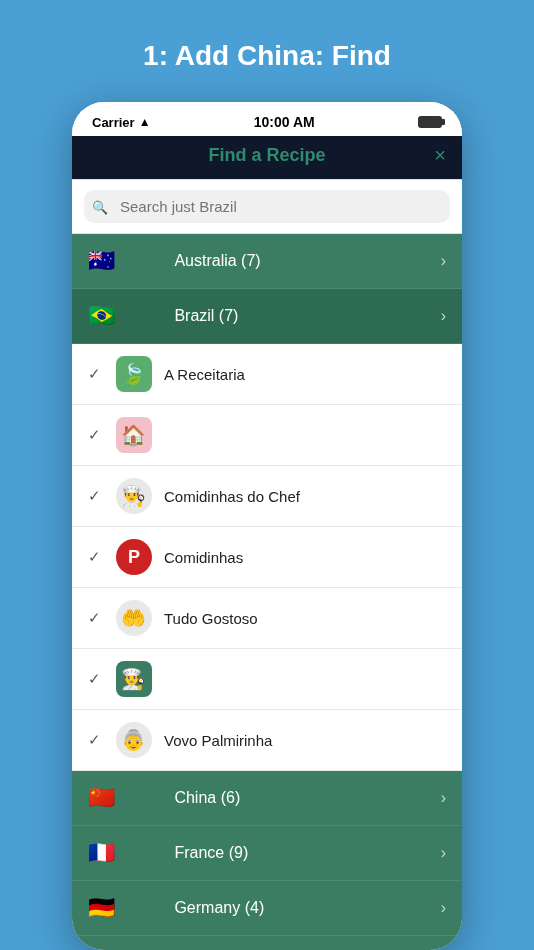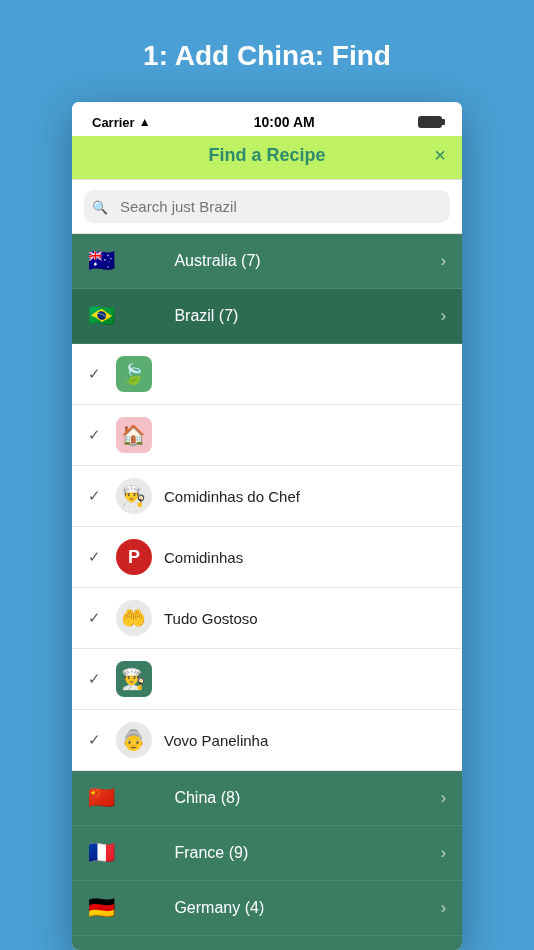--- a/index.html
+++ b/index.html
@@ -17,21 +17,21 @@
       color: white;
       font-size: 28px;
       font-weight: 700;
       margin-top: 40px;
       margin-bottom: 30px;
       text-align: center;
     }
     .phone-frame {
       width: 390px;
       background: #f2f2f7;
-      border-radius: 7px;
+      border-radius: 32px;
       overflow: hidden;
       box-shadow: 0 10px 40px rgba(0,0,0,0.3);
       display: flex;
       flex-direction: column;
     }
     .status-bar {
       background: white;
       display: flex;
       justify-content: space-between;
       align-items: center;
@@ -70,21 +70,21 @@
       position: absolute;
       right: -5px;
       top: 50%;
       transform: translateY(-50%);
       width: 3px;
       height: 6px;
       background: #333;
       border-radius: 0 1px 1px 0;
     }
     .nav-header {
-      background: #bef264;
+      background: #0f172a;
       padding: 8px 16px 12px;
       display: flex;
       justify-content: flex-start;
       align-items: center;
       border-bottom: 1px solid #e0e0e0;
     }
     .nav-title {
       color: #2E8B6B;
       font-size: 18px;
       font-weight: 600;
@@ -228,20 +228,21 @@
 
     <div class="country-row brazil-expanded">
       <span class="country-flag">🇧🇷</span>
       <span class="country-label">Brazil (7)</span>
       <span class="chevron">›</span>
     </div>
 
     <div class="recipe-row">
       <span class="check-mark">✓</span>
       <div class="recipe-icon" style="background:#5AAD6E;">🍃</div>
+      <span class="recipe-name">A Receitaria</span>
     </div>
 
     <div class="recipe-row">
       <span class="check-mark">✓</span>
       <div class="recipe-icon" style="background:#F4C0C8;">🏠</div>
     </div>
 
     <div class="recipe-row">
       <span class="check-mark">✓</span>
       <div class="recipe-icon" style="background:#e8e8e8;border-radius:50%;">👨‍🍳</div>
@@ -261,26 +262,26 @@
     </div>
 
     <div class="recipe-row">
       <span class="check-mark">✓</span>
       <div class="recipe-icon" style="background:#3A7D63;color:white;">👨‍🍳</div>
     </div>
 
     <div class="recipe-row">
       <span class="check-mark">✓</span>
       <div class="recipe-icon" style="background:#e8e8e8;border-radius:50%;">👵</div>
-      <span class="recipe-name">Vovo Panelinha</span>
+      <span class="recipe-name">Vovo Palmirinha</span>
     </div>
 
     <div class="country-row">
       <span class="country-flag">🇨🇳</span>
-      <span class="country-label">China (8)</span>
+      <span class="country-label">China (6)</span>
       <span class="chevron">›</span>
     </div>
 
     <div class="country-row">
       <span class="country-flag">🇫🇷</span>
       <span class="country-label">France (9)</span>
       <span class="chevron">›</span>
     </div>
 
     <div class="country-row">

